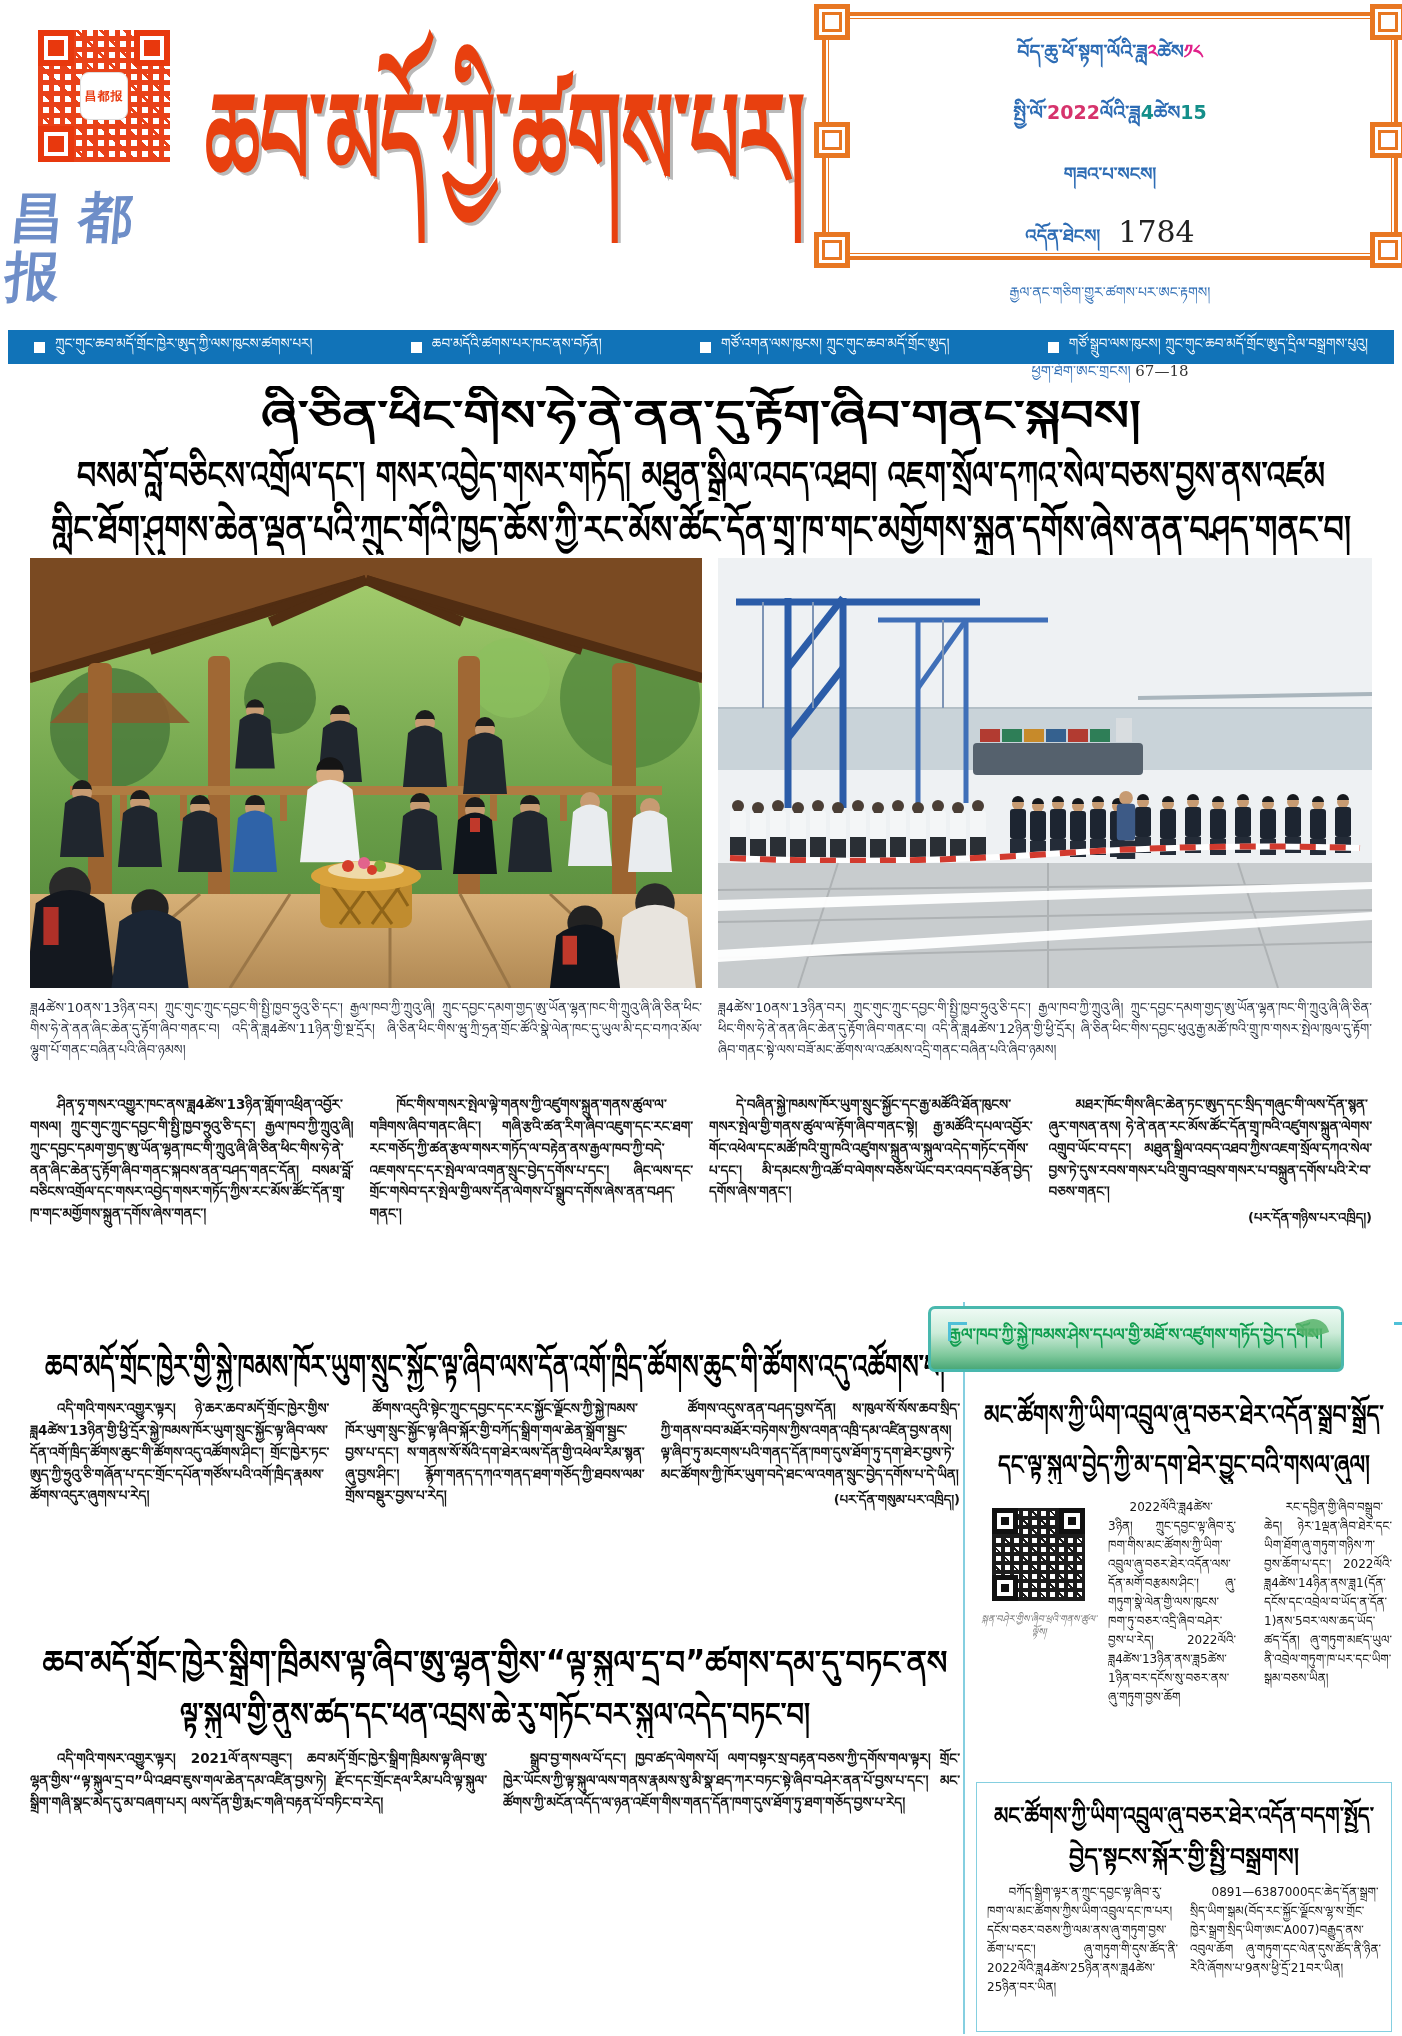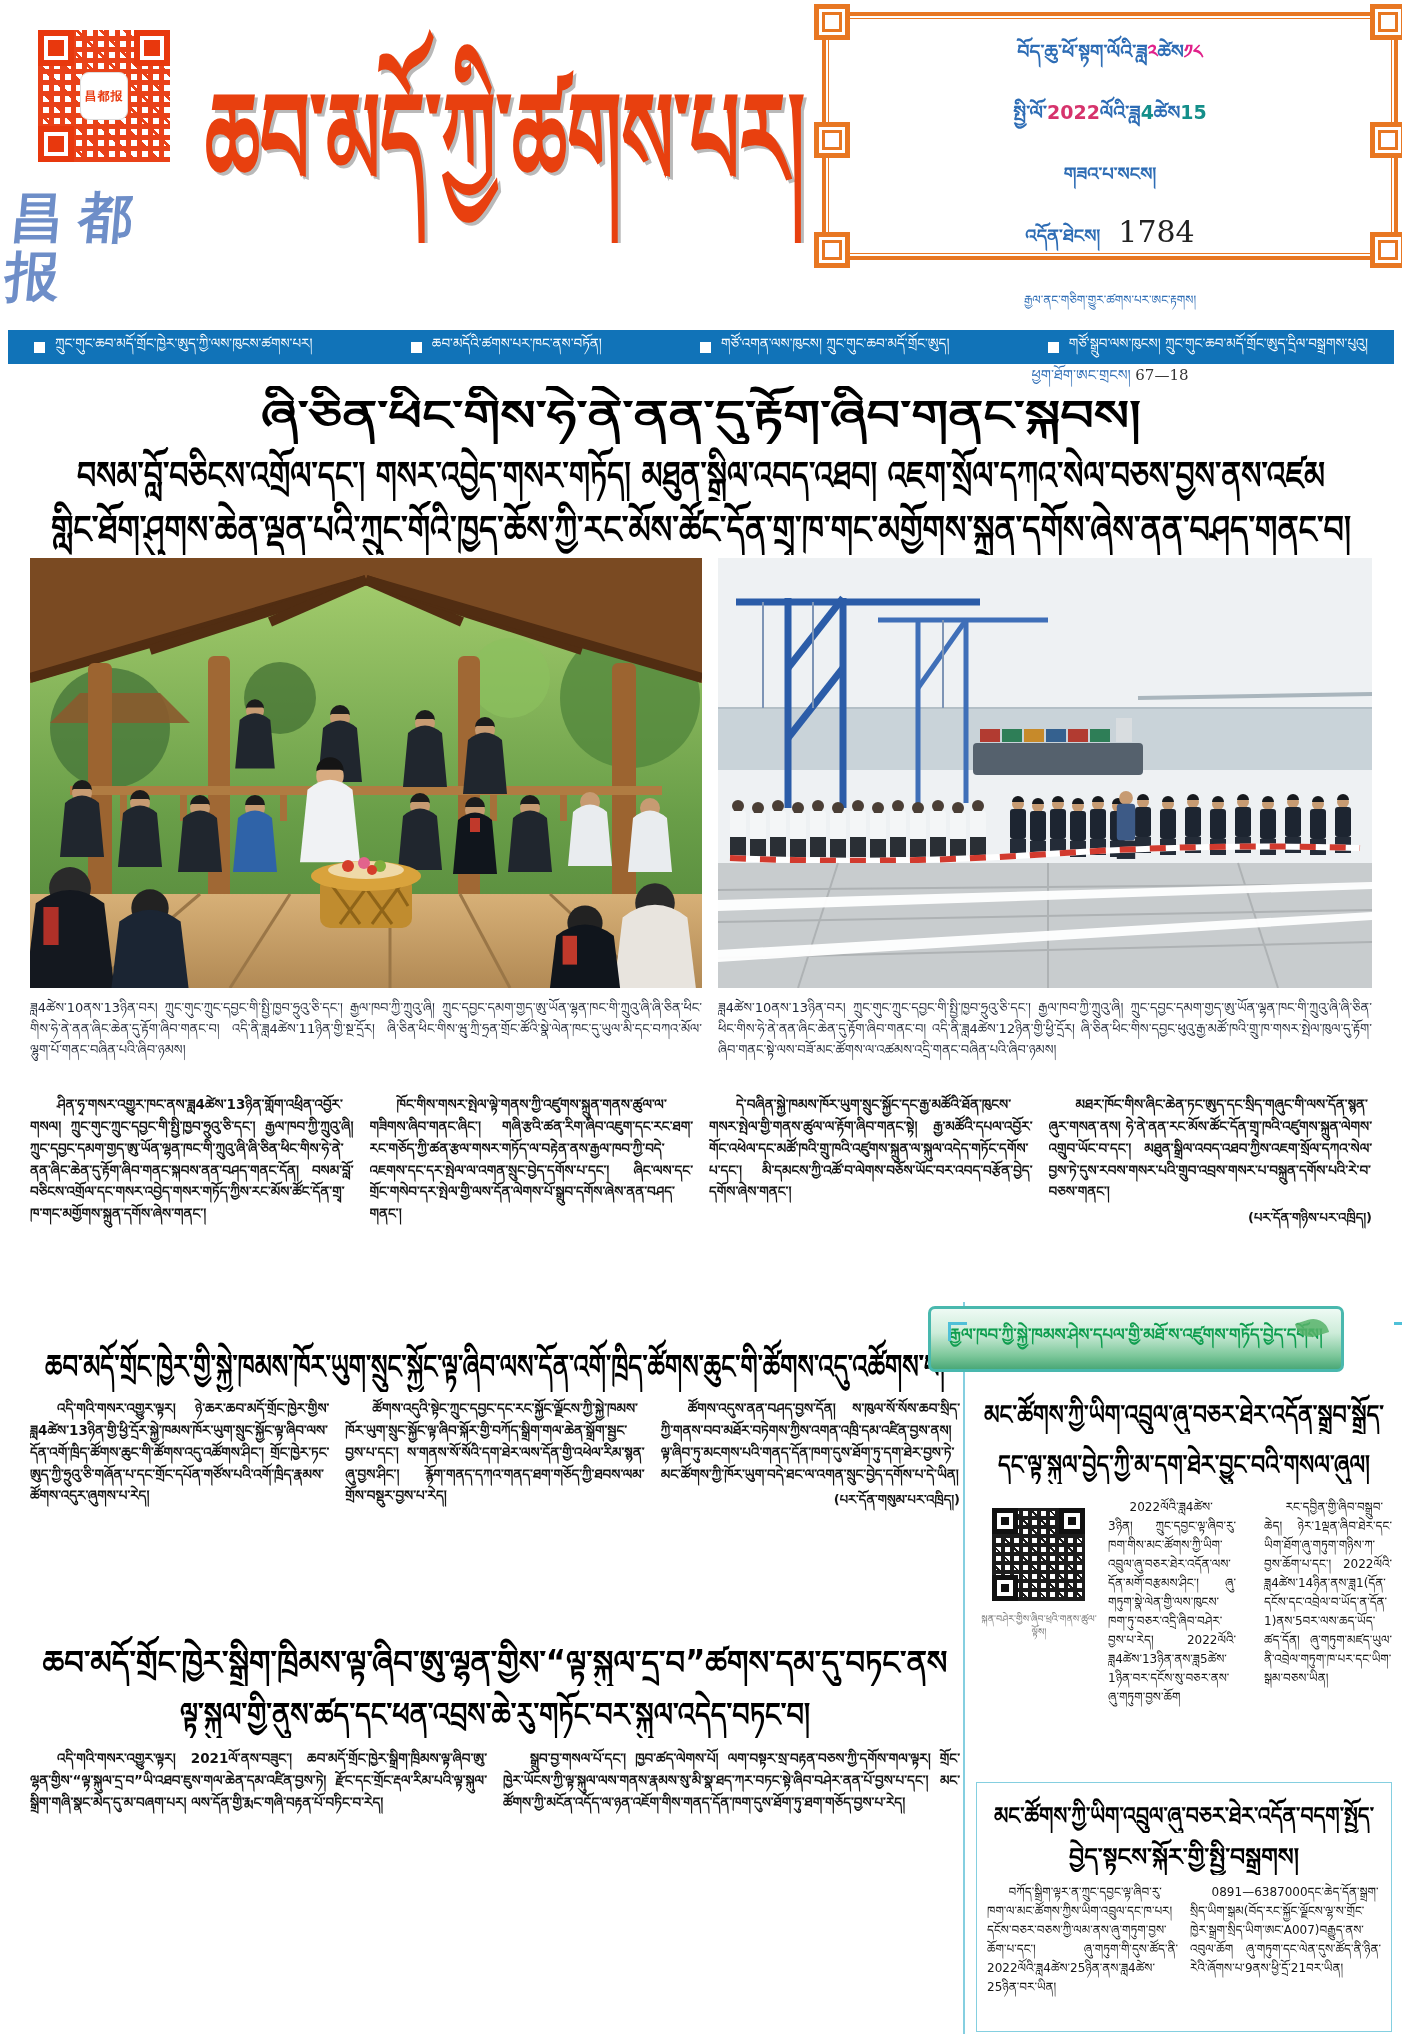--- a/index.html
+++ b/index.html
@@ -38,21 +38,21 @@
   .knot.tl{top:-12px;left:-12px}.knot.tr{top:-12px;right:-12px}
   .knot.bl{bottom:-12px;left:-12px}.knot.br{bottom:-12px;right:-12px}
   .knot.ml{top:44%;left:-12px}.knot.mr{top:44%;right:-12px}
   .ib-l1{margin-top:14px;font-size:19px;color:#2e6db5;font-weight:bold;}
   .ib-l1 .num{color:#e0218a;}
   .ib-l2{margin-top:7px;font-size:19px;color:#2e6db5;font-weight:bold;}
   .ib-l2 .y{color:#d6336c;} .ib-l2 .d{color:#148f8a;}
   .ib-week{margin-top:9px;font-size:18px;color:#2e6db5;font-weight:bold;}
   .ib-issue{margin-top:10px;font-size:18px;color:#2e6db5;font-weight:bold;}
   .ib-issue .no{font-size:30px;color:#222;font-family:"DejaVu Serif",serif;font-weight:normal;margin-left:18px;}
-  .ib-serial{margin-top:20px;font-size:12px;color:#2e6db5;}
+  .ib-serial{margin-top:10px;font-size:14px;color:#2e6db5;}
   .ib-cn{margin-top:17px;font-size:17px;color:#333;font-family:Liberation Mono, monospace;}
   .ib-postal{margin-top:3px;font-size:14.5px;color:#2e6db5;}
   .ib-postal .no{color:#333;font-family:"DejaVu Serif",serif;font-size:15px;}
 
   
   .nav{position:absolute;left:8px;top:330px;width:1386px;height:34px;background:#1173b8;
       display:flex;align-items:center;justify-content:space-between;padding:17px 26px;box-sizing:border-box;}
   .nav-item{display:flex;align-items:center;gap:10px;color:#fff;font-size:13.5px;white-space:nowrap;}
   .nav-sq{width:11px;height:11px;background:#fff;flex:none;}
 
@@ -456,21 +456,21 @@
   <svg class="abs" style="left:976px;top:1438px;" width="416" height="46">
     <text x="208" y="36" text-anchor="middle" font-size="27" font-weight="bold" fill="#000" textLength="372" lengthAdjust="spacingAndGlyphs">དང་ལྟ་སྐུལ་བྱེད་ཀྱི་མ་དག་ཐེར་བྱུང་བའི་གསལ་ཞུལ།</text>
   </svg>
 
   <div class="qr small" style="left:986px;top:1502px;width:105px;height:105px;--qc:#111111;">
     <div class="mesh"></div>
     <div class="fd tl"></div>
     <div class="fd tr"></div>
     <div class="fd bl"></div>
   </div>
-  <div class="qr-cap" style="left:980px;top:1612px;width:118px;">སྐན་བཤེར་གྱིས་ཞིབ་ཕྲའི་གནས་ཚུལ་ལྟོས།</div>
+  <div class="qr-cap" style="left:980px;top:1612px;width:118px;font-style:italic;">སྐན་བཤེར་གྱིས་ཞིབ་ཕྲའི་གནས་ཚུལ་ལྟོས།</div>
 
   <div class="mini-cols" style="left:1108px;top:1498px;width:284px;height:272px;">
     <div class="mini" style="height:272px;">
       <p>2022ལོའི་ཟླ4ཚེས་3ཉིན། ཀྲུང་དབྱང་ལྟ་ཞིབ་རུ་ཁག་གིས་མང་ཚོགས་ཀྱི་ཡིག་འབྲུལ་ཞུ་བཅར་ཐེར་འདོན་ལས་དོན་མགོ་བརྩམས་ཤིང་། ཞུ་གཏུག་སྣེ་ལེན་གྱི་ལས་ཁུངས་ཁག་ཏུ་བཅར་འདྲི་ཞིབ་བཤེར་བྱས་པ་རེད། 2022ལོའི་ཟླ4ཚེས་13ཉིན་ནས་ཟླ5ཚེས་1ཉིན་བར་དངོས་སུ་བཅར་ནས་ཞུ་གཏུག་བྱས་ཆོག</p>
     </div>
     <div class="mini" style="height:272px;">
       <p>རང་དབྱིན་གྱི་ཞིབ་བསྒྲུབ་ཆེད། ཉེར་1ལྡན་ཞིབ་ཐེར་དང་ཡིག་ཐོག་ཞུ་གཏུག་གཉིས་ཀ་བྱས་ཆོག་པ་དང་། 2022ལོའི་ཟླ4ཚེས་14ཉིན་ནས་ཟླ1(དོན་དངོས་དང་འབྲེལ་བ་ཡོད་ན་དོན་1)ནས་5བར་ལས་ཆད་ཡོད་ཚད་དོན། ཞུ་གཏུག་མཛད་ཡུལ་ནི་འབྲེལ་གཏུག་ཁ་པར་དང་ཡིག་སྒམ་བཅས་ཡིན།</p>
     </div>
   </div>
 

